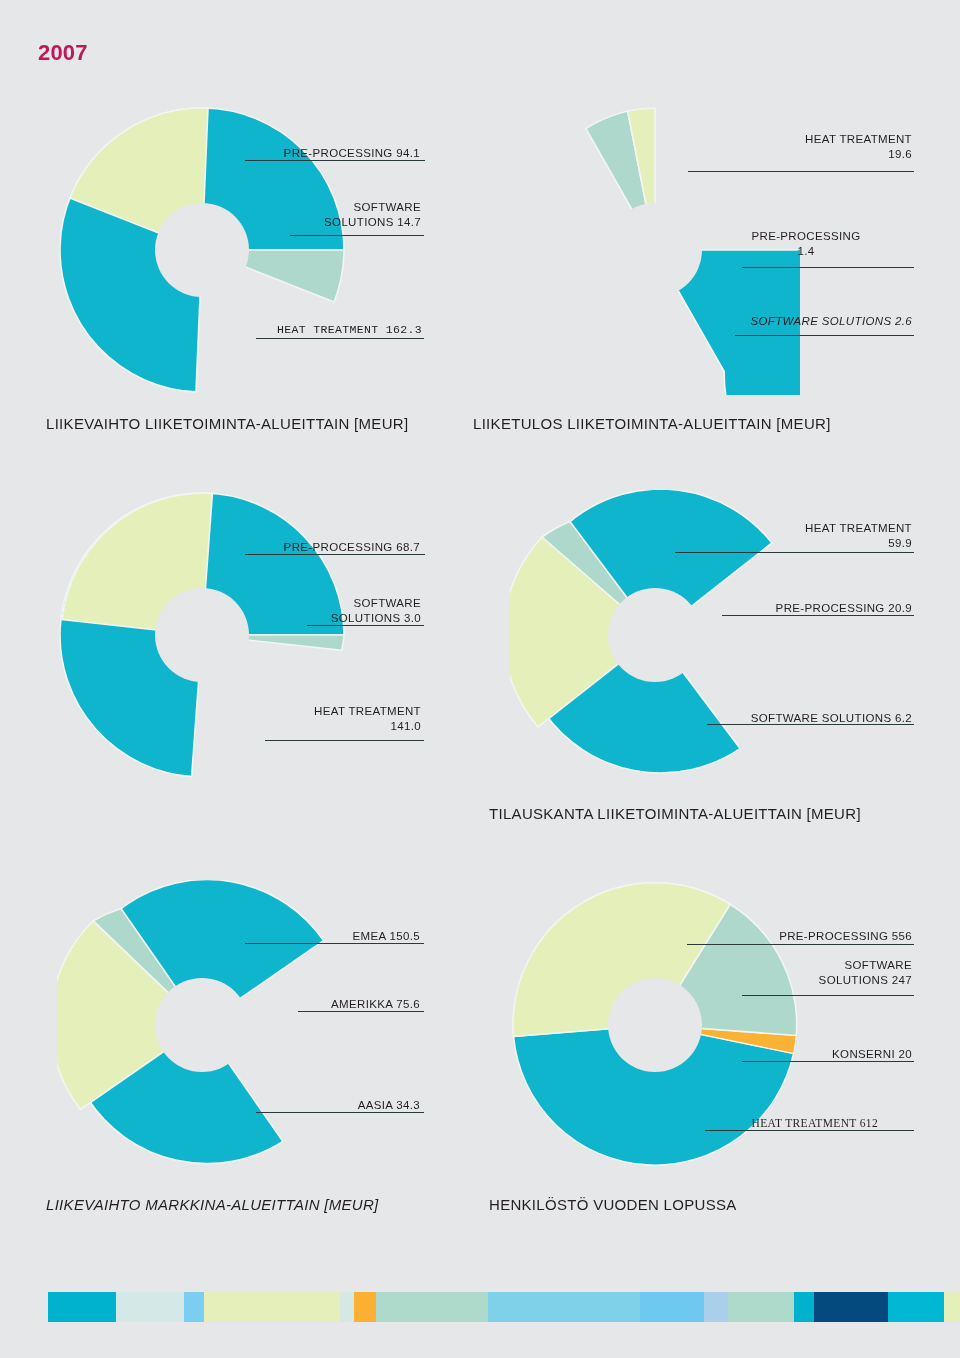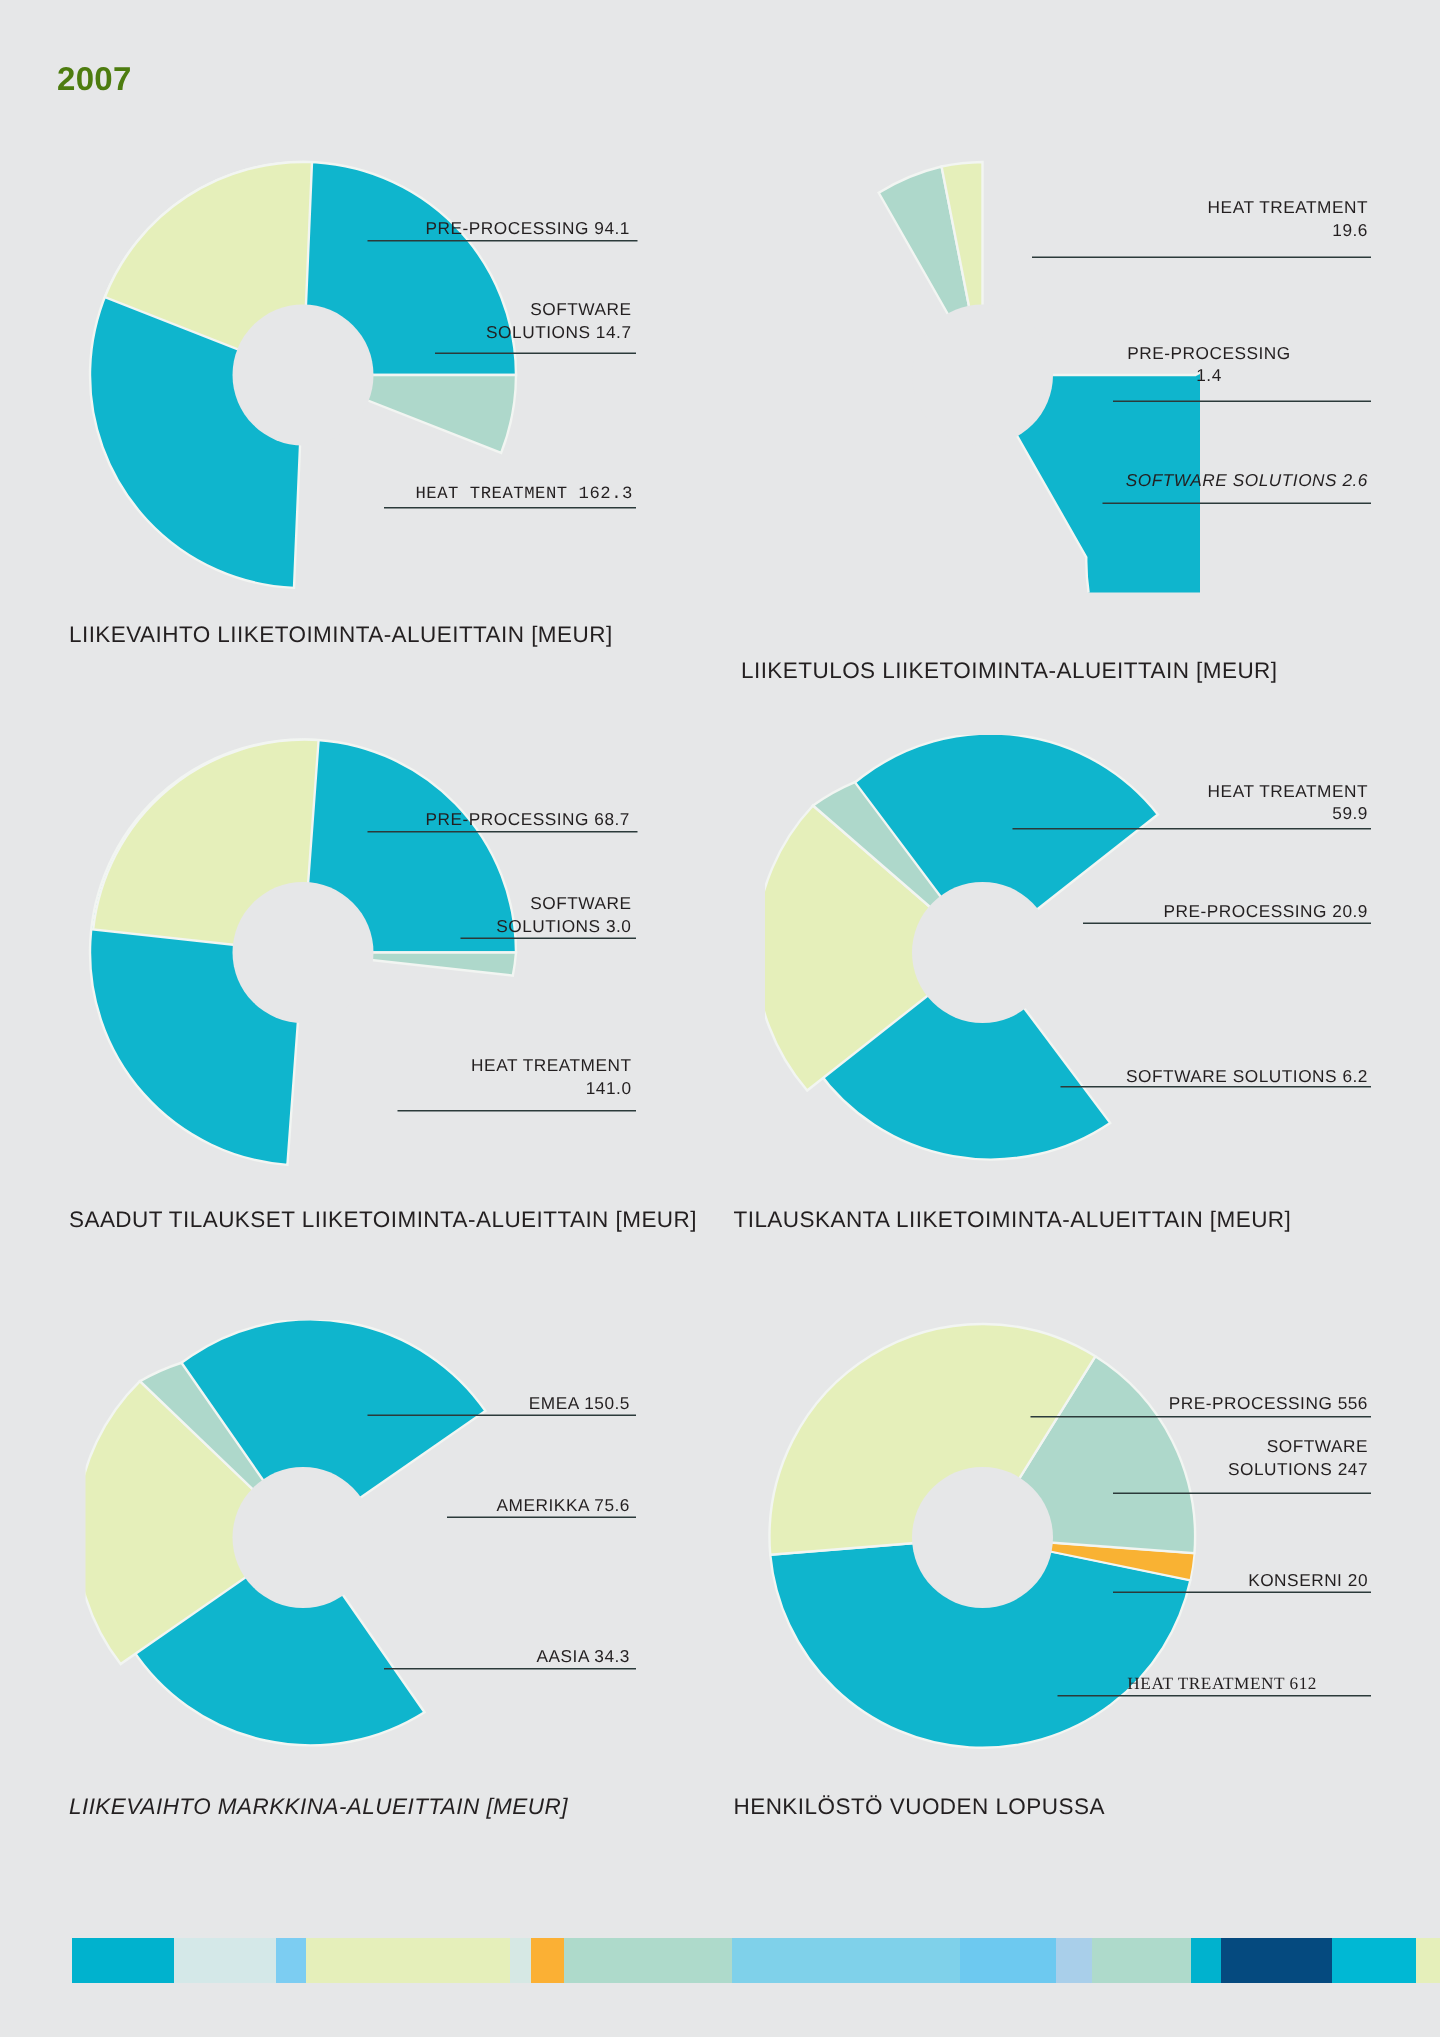--- a/index.html
+++ b/index.html
@@ -9,21 +9,21 @@
     font-family:"Liberation Sans", sans-serif;
     color:#231f20;
     overflow:hidden;
     position:relative;
   }
   .page{position:relative;width:960px;height:1358px;}
 
   .year-title{
     position:absolute;left:38px;top:40px;
     font-size:22px;font-weight:bold;letter-spacing:.2px;
-    color:#4d7c0f;
+    color:#be185d;
   }
 
   .panel{position:absolute;}
   .donut{display:block;}
 
   .caption{
     position:absolute;
     font-size:15px;
     letter-spacing:.3px;
     color:#231f20;
@@ -108,21 +108,21 @@
     <span>PRE-PROCESSING</span>
     <span class="ln2">1.4</span>
   </div>
 
   <div class="leader" style="left:735px;top:335px;width:179px;"></div>
   <div class="lbl" style="left:680px;top:314px;width:232px;font-style:italic;">
     <span>SOFTWARE SOLUTIONS 2.6</span>
   </div>
 
   <div class="caption" style="left:46px;top:415px;">LIIKEVAIHTO LIIKETOIMINTA-ALUEITTAIN [MEUR]</div>
-  <div class="caption" style="left:494px;top:415px;margin-top:24px;">LIIKETULOS LIIKETOIMINTA-ALUEITTAIN [MEUR]</div>
+  <div class="caption" style="left:473px;top:415px;">LIIKETULOS LIIKETOIMINTA-ALUEITTAIN [MEUR]</div>
 
   <div class="panel">
     <svg class="donut" width="290" height="290" viewBox="0 0 290 290" style="position:absolute;left:57px;top:490px;">
 
       <path d="M 145 145 L 134.6 286.6 A 142 142 0 1 1 287.0 145.0 Z" fill="#0fb5cd" stroke="#f2f5f2" stroke-width="1.6"></path>
 
       <path d="M 145 145 L 287.0 145.0 A 142 142 0 0 1 284.9 160.4 Z" fill="#aed8cb" stroke="#f2f5f2" stroke-width="1.6"></path>
 
       <path d="M 145 145 L 284.9 160.4 A 142 142 0 0 1 134.6 286.6 Z" fill="#e5efba" stroke="#f2f5f2" stroke-width="1.6" transform="rotate(180 145 145)"></path>
       <circle cx="145" cy="145" r="47" fill="#e6e7e8"></circle>
@@ -167,21 +167,20 @@
   <div class="leader" style="left:722px;top:615px;width:192px;"></div>
   <div class="lbl" style="left:690px;top:601px;width:222px;">
     <span>PRE-PROCESSING 20.9</span>
   </div>
 
   <div class="leader" style="left:707px;top:724px;width:207px;"></div>
   <div class="lbl" style="left:680px;top:711px;width:232px;">
     <span>SOFTWARE SOLUTIONS 6.2</span>
   </div>
 
-  <div class="caption" style="left:46px;top:805px;">SAADUT TILAUKSET LIIKETOIMINTA-ALUEITTAIN [MEUR]</div>
   <div class="caption" style="left:489px;top:805px;">TILAUSKANTA LIIKETOIMINTA-ALUEITTAIN [MEUR]</div>
 
   <div class="panel">
     <svg class="donut" width="290" height="290" viewBox="0 0 290 290" style="position:absolute;left:57px;top:880px;">
 
       <path d="M 145 145 L 226.0 261.5 A 142 142 0 1 1 266.6 60.6 Z" fill="#0fb5cd" stroke="#f2f5f2" stroke-width="1.6"></path>
 
       <path d="M 145 145 L 266.6 60.6 A 142 142 0 0 1 253.7 249.2 Z" fill="#e5efba" stroke="#f2f5f2" stroke-width="1.6" transform="rotate(180 145 145)"></path>
 
       <path d="M 145 145 L 253.7 249.2 A 142 142 0 0 1 226.0 261.5 Z" fill="#aed8cb" stroke="#f2f5f2" stroke-width="1.6" transform="rotate(180 145 145)"></path>

